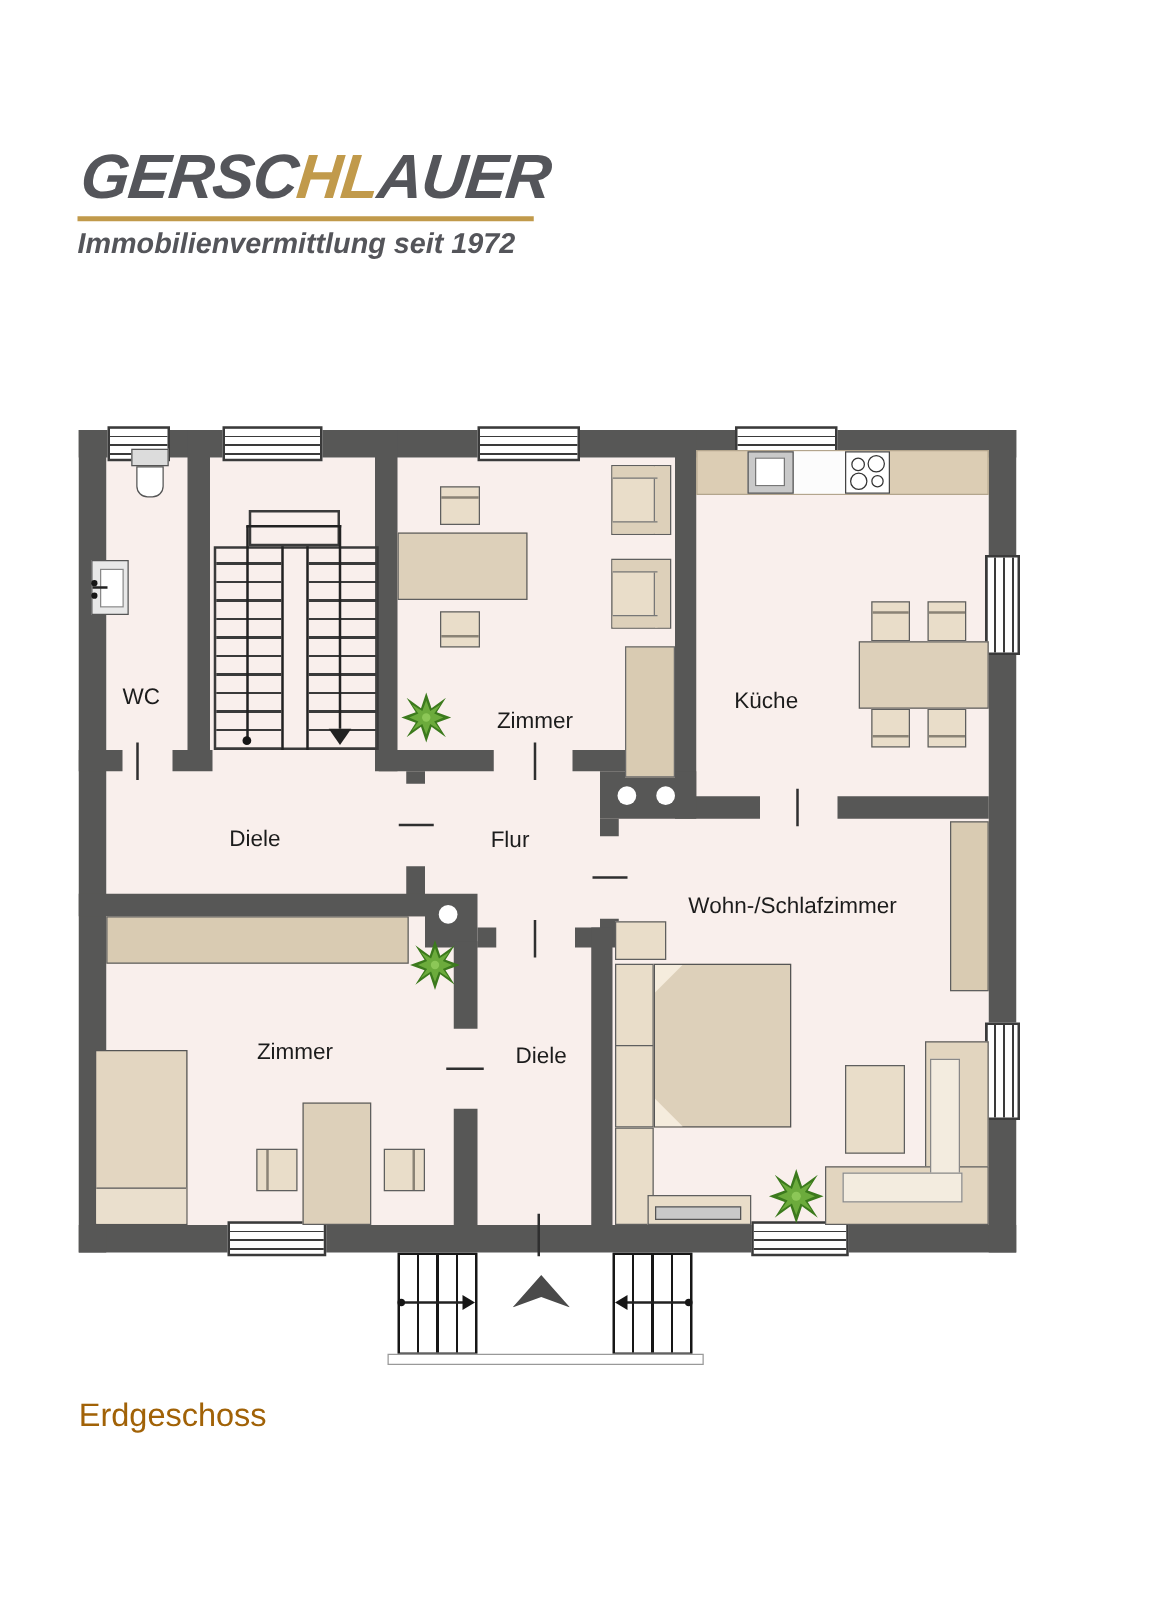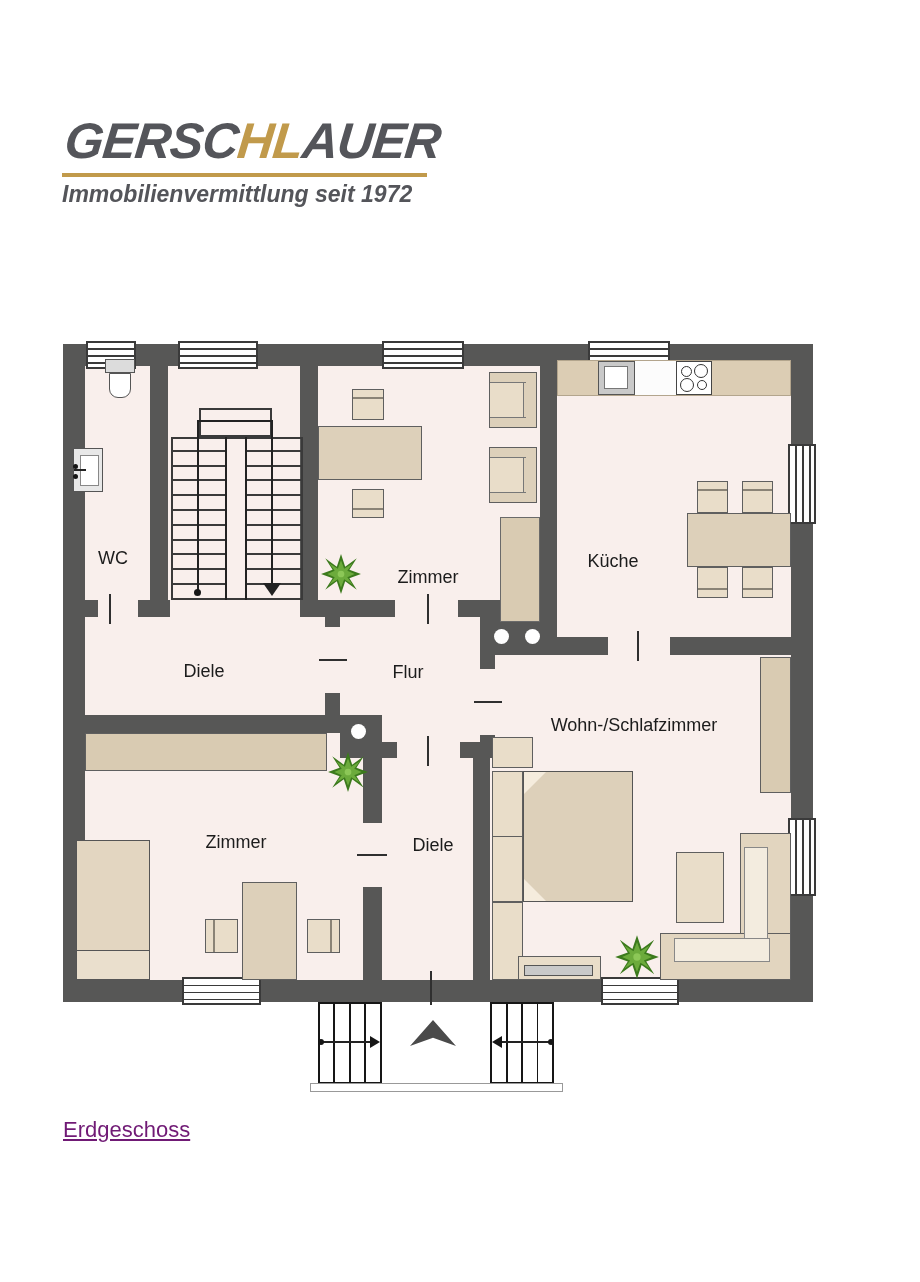--- a/index.html
+++ b/index.html
@@ -29,21 +29,21 @@
   .thin{border:2px solid #3a3a3a;background:transparent;}
   .steps{background-image:repeating-linear-gradient(to bottom,transparent 0 12.8px,#3a3a3a 12.8px 14.8px);}
   .fsteps{background:#fff;border:2px solid #161616;
           background-image:repeating-linear-gradient(to right,transparent 0 13.5px,#161616 13.5px 15.5px);}
   .gline{background:#222;}
   .arrow-down{width:0;height:0;border-left:9px solid transparent;border-right:9px solid transparent;border-top:13px solid #222;}
   .arrow-right{width:0;height:0;border-top:6px solid transparent;border-bottom:6px solid transparent;border-left:10px solid #161616;}
   .arrow-left{width:0;height:0;border-top:6px solid transparent;border-bottom:6px solid transparent;border-right:10px solid #161616;}
   .dot{background:#161616;border-radius:50%;}
   .chev{background:#4a4a4a;clip-path:polygon(50% 0,100% 100%,50% 68%,0 100%);}
-  .floorlabel{font-size:22px;color:#701a75;text-decoration:underline;}
+  .floorlabel{font-size:26px;color:#a16207;}
 </style>
 </head>
 <body>
 
 <svg width="0" height="0" style="position:absolute">
   <defs>
     <g id="plant">
       <polygon fill="#3c7a1d" points="20,1 24,13 35,5 28,16 39,20 28,24 35,35 24,27 20,39 16,27 5,35 12,24 1,20 12,16 5,5 16,13"></polygon>
       <polygon fill="#6cab3c" points="20,7 23,15 31,10 26,17 33,20 26,23 31,30 23,25 20,33 17,25 9,30 14,23 7,20 14,17 9,10 17,15"></polygon>
       <circle cx="20" cy="20" r="3.2" fill="#8cc757"></circle>

